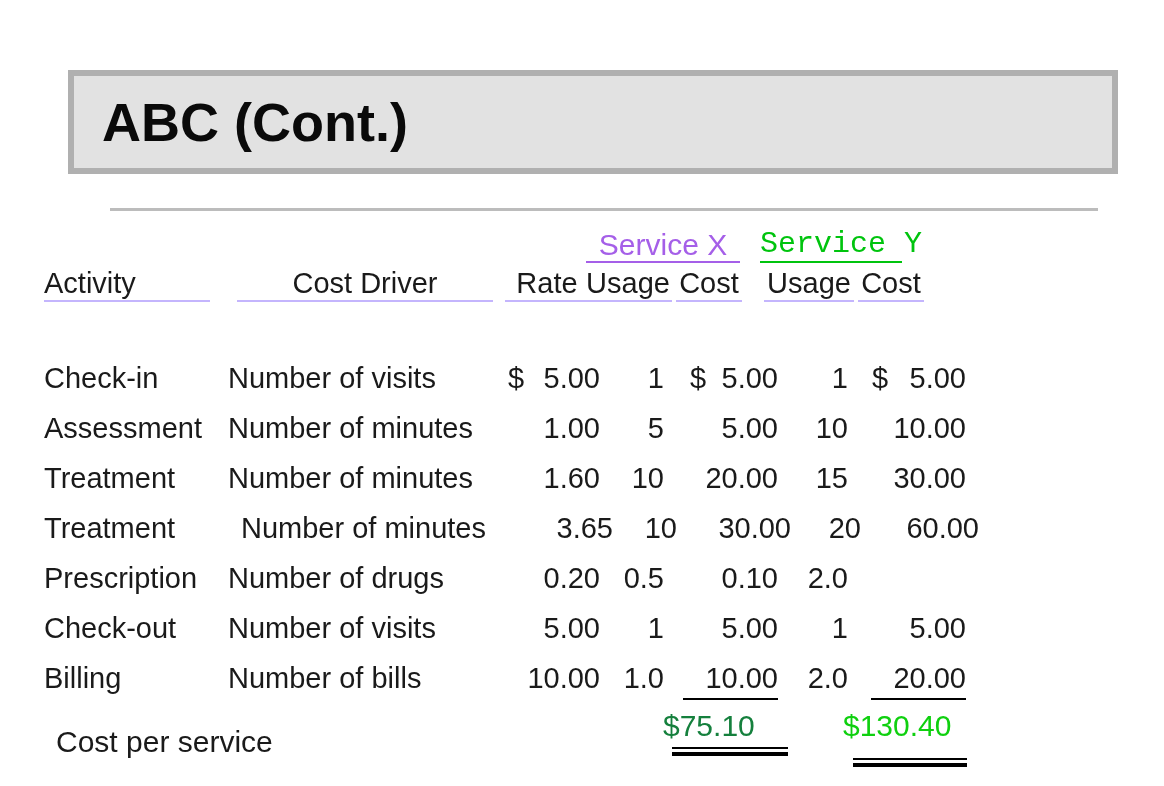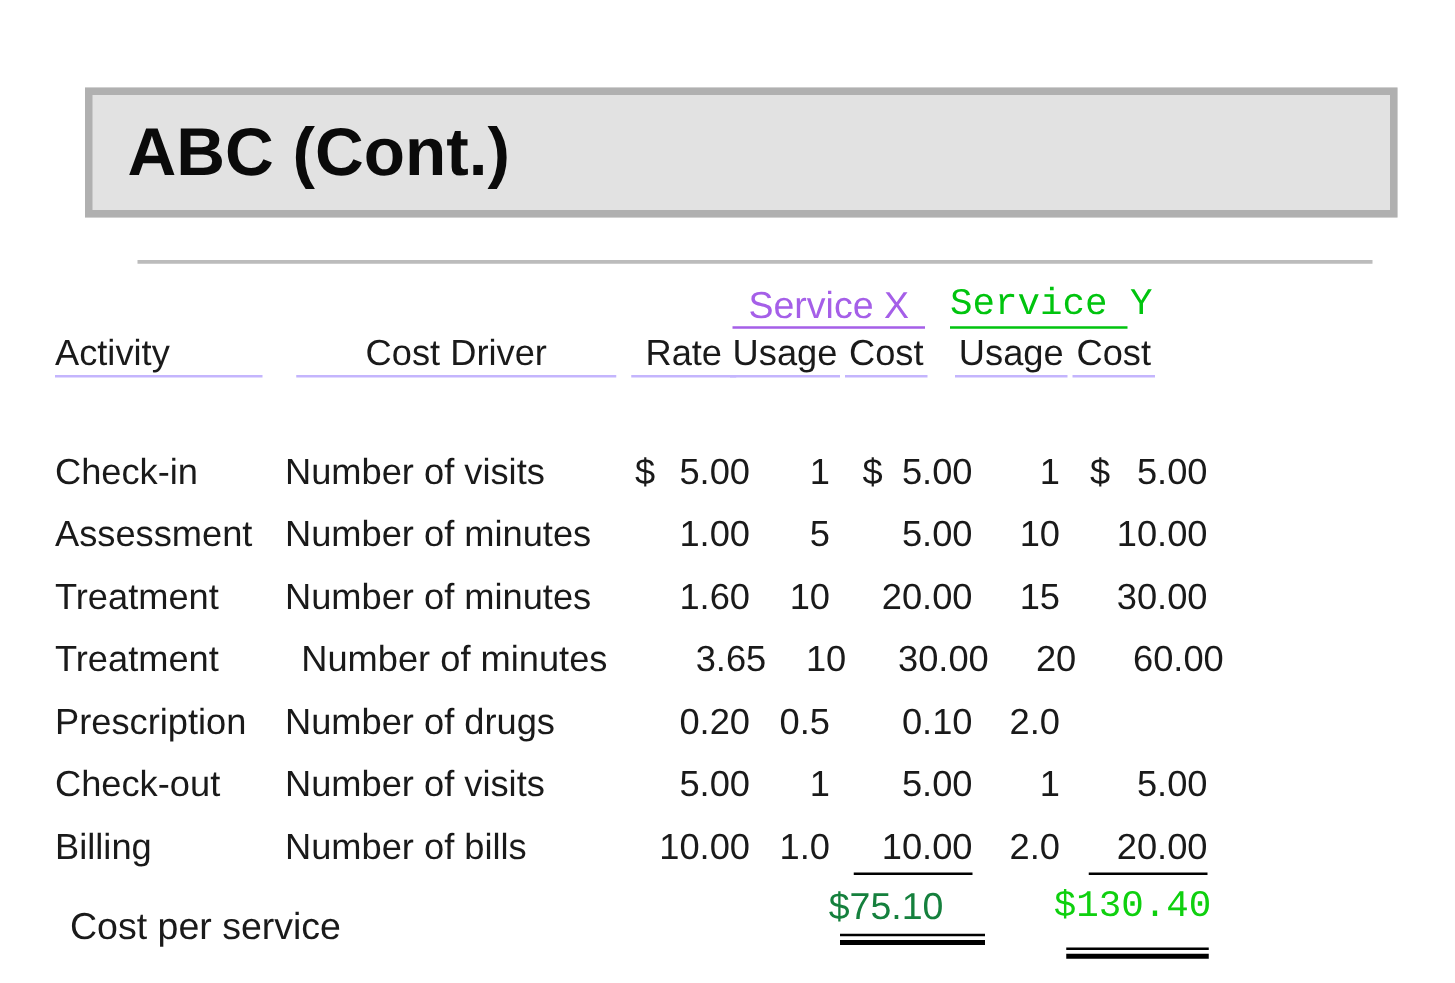--- a/index.html
+++ b/index.html
@@ -52,21 +52,21 @@
   .c-xc   { width:114px; position:relative; display:flex; justify-content:flex-end; }
   .c-xc .cur { position:absolute; left:26px; }
   .c-yu   { width:70px;  text-align:right; }
   .c-yc   { width:118px; position:relative; display:flex; justify-content:flex-end; }
   .c-yc .cur { position:absolute; left:24px; }
   .trow.shifted > div:not(.c-act) { transform:translateX(13px); }
   .u-total { border-bottom:2px solid #000; padding-left:22px; }
   
   .total-label { position:absolute; left:56px; top:706px; font-size:30px; line-height:40px;margin-top:16px; }
   .total-x { position:absolute; left:663px; top:706px; font-size:30px; line-height:40px; }
-  .total-y { position:absolute; left:843px; top:706px; font-size:30px; line-height:40px;font-family:Liberation Mono, monospace; }
+  .total-y { position:absolute; left:843px; top:706px; font-size:30px; line-height:40px; }
   .dline { position:absolute; }
   .dline-x { left:672px; top:747px; width:116px; }
   .dline-y { left:853px; top:758px; width:114px; }
   .dline .l1 { height:2px; background:#000; margin-bottom:3px; }
   .dline .l2 { height:4px; background:#000; }
 </style>
 </head>
 <body>
 
 <div class="slide">

